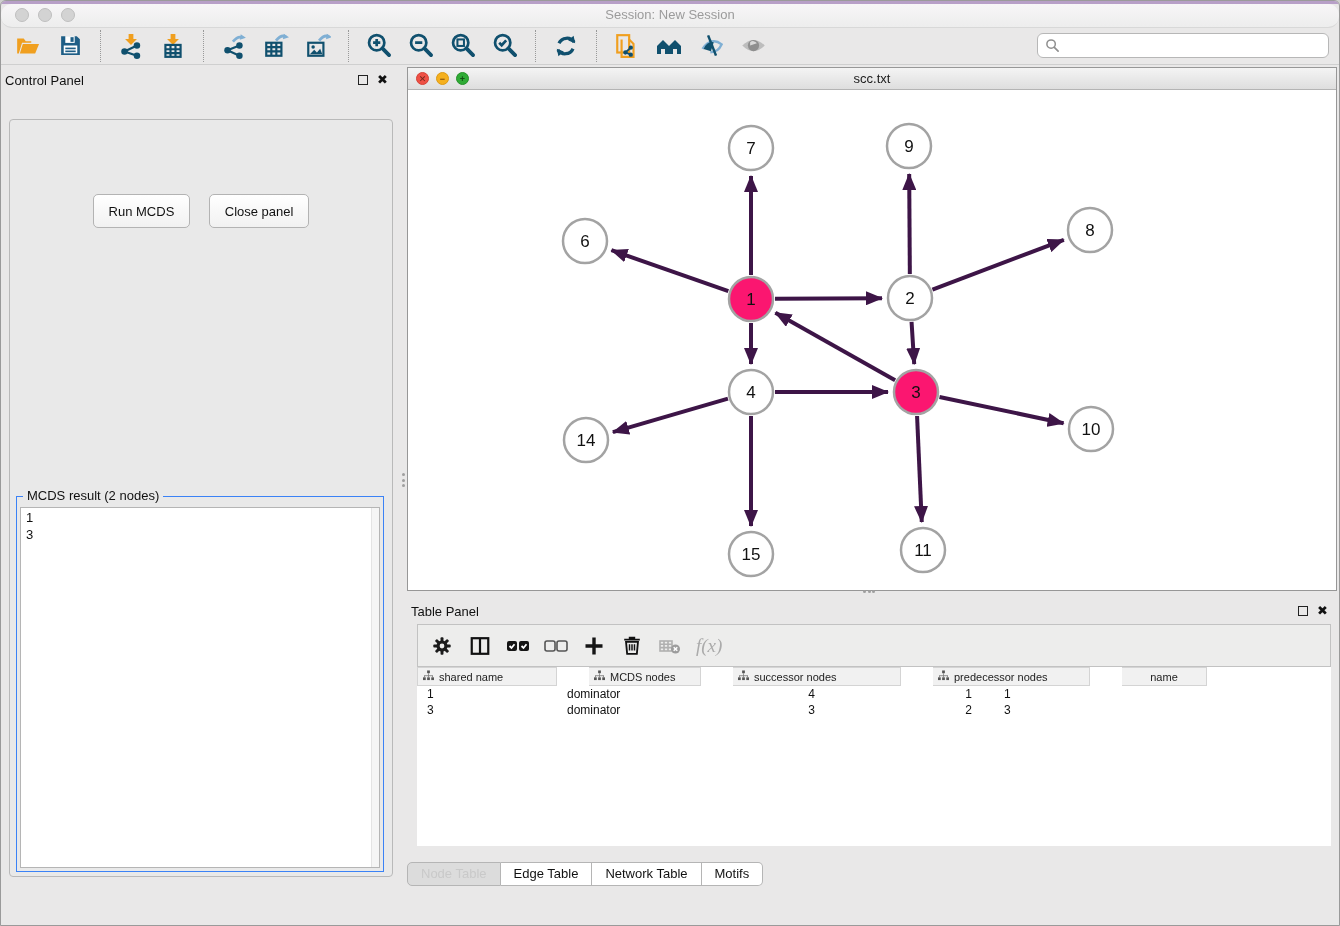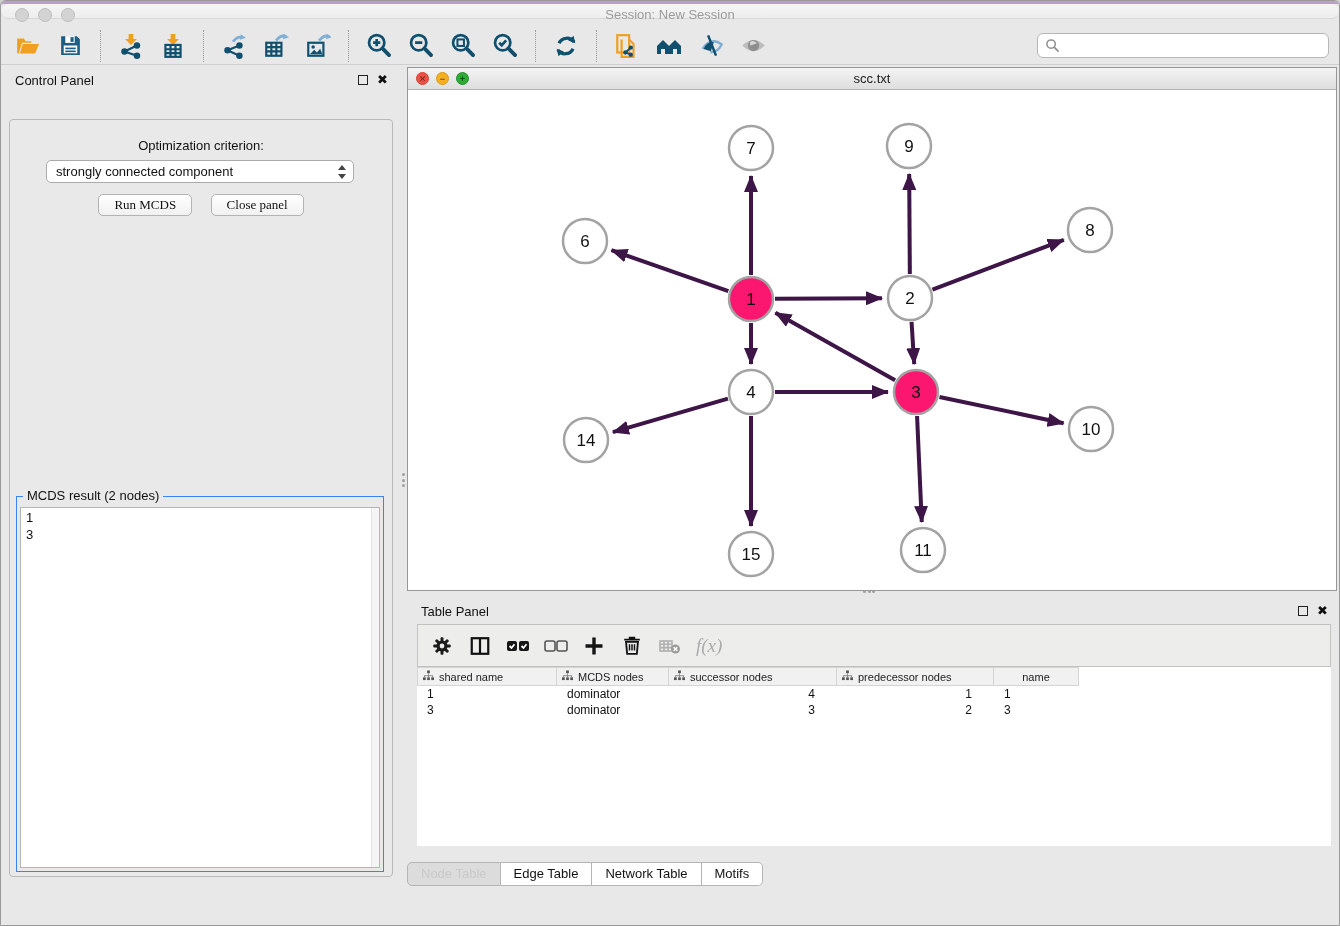--- a/index.html
+++ b/index.html
@@ -2,68 +2,68 @@
 <html><head>
 <meta charset="utf-8">
 <style>
   html,body{margin:0;padding:0;background:#cfcfcf;}
   *{box-sizing:border-box;}
   .window{position:relative;width:1340px;height:926px;background:#e9e8e8;
     font-family:"Liberation Sans","DejaVu Sans",sans-serif;overflow:hidden;
     border:1px solid #9a9a9a;border-radius:6px 6px 0 0;}
   
   .top-strip{position:absolute;top:0;left:0;right:0;height:3px;background:#b79fc7;border-radius:6px 6px 0 0;}
-  .titlebar{position:absolute;top:3px;left:0;right:0;height:15px;background:linear-gradient(#f7f6f7,#ededed);border-bottom:1px solid #d8d8d8;border-radius:11px;}
+  .titlebar{position:absolute;top:3px;left:0;right:0;height:24px;background:linear-gradient(#f7f6f7,#ededed);border-bottom:1px solid #d8d8d8;border-radius:11px;}
   .tl{position:absolute;top:4px;width:14px;height:14px;border-radius:50%;background:#d3d3d3;border:1px solid #bfbfbf;}
   .tl.p1{left:14px}.tl.p2{left:37px}.tl.p3{left:60px}
   .win-title{position:absolute;top:3px;left:0;right:0;text-align:center;font-size:13px;color:#9b9b9b;}
   
   .toolbar{position:absolute;top:26px;left:0;right:0;height:38px;display:flex;align-items:center;padding-left:6px;border-bottom:1px solid #cfcfcf;}
   .tbtn{width:32px;height:32px;display:flex;align-items:center;justify-content:center;margin:0 5px;}
   .tsep{width:0;height:32px;border-left:1px dotted #999;margin:0 9px;}
   .searchbox{position:absolute;right:10px;top:6px;width:292px;height:25px;background:#fff;border:1px solid #b7b7b7;border-radius:6px;display:flex;align-items:center;padding-left:7px;}
   .searchbox input{border:none;outline:none;flex:1;font-size:13px;background:transparent;height:20px;}
   
   .cpanel{position:absolute;left:0;top:64px;width:400px;height:824px;}
-  .panel-head{position:absolute;top:2px;left:0;right:0;height:26px;font-size:13px;color:#111;padding:6px 0 0 14px;}
+  .panel-head{position:absolute;top:2px;left:0;right:0;height:26px;font-size:13px;color:#111;padding:6px 0 0 4px;}
   .float-ico{position:absolute;top:8px;width:10px;height:10px;border:1.6px solid #222;}
   .close-ico{position:absolute;top:5px;font-size:13px;font-weight:700;color:#111;}
   .cp-tabs{position:absolute;top:32px;left:0;right:0;display:flex;justify-content:center;}
   .seg{font-size:13px;padding:3px 13px 4px;background:#fff;border:1px solid #b5b5b5;border-left:none;color:#111;cursor:default;}
   .seg:first-child{border-left:1px solid #b5b5b5;border-radius:5px 0 0 5px;}
   .seg:last-child{border-radius:0 5px 5px 0;}
   .seg.active{background:#dcdcdc;color:#c9c9c9;}
   .cp-pane{position:absolute;left:8px;right:8px;top:54px;bottom:12px;background:#e9e9e9;border:1px solid #b9b9b9;border-radius:4px;}
   .opt-label{margin-top:18px;text-align:center;font-size:13px;color:#111;}
   .criterion{position:absolute;left:36px;right:38px;top:40px;height:23px;background:#fff;border:1px solid #ababab;border-radius:5px;font-size:13px;line-height:21px;padding-left:9px;color:#111;}
   .stepper{position:absolute;right:7px;top:4px;width:9px;height:14px;}
   .stepper:before{content:"";position:absolute;top:0;left:1px;border-left:4px solid transparent;border-right:4px solid transparent;border-bottom:5px solid #444;}
   .stepper:after{content:"";position:absolute;bottom:0;left:1px;border-left:4px solid transparent;border-right:4px solid transparent;border-top:5px solid #444;}
   .btn-row{position:absolute;top:74px;left:0;right:0;text-align:center;}
-  .mac-btn{font-family:Liberation Serif, serif;font-size:13px;height:22px;padding:0 15px;background:linear-gradient(#ffffff,#f1f1f1);border:1px solid #b3b3b3;border-radius:5px;margin:0 7px;color:#111;}
+  .mac-btn{font-family:Liberation Sans, sans-serif;font-size:13px;height:34px;padding:0 15px;background:linear-gradient(#ffffff,#f1f1f1);border:1px solid #b3b3b3;border-radius:5px;margin:0 7px;color:#111;}
   .groupbox{position:absolute;left:6px;right:8px;top:376px;bottom:4px;border:1px solid #3b82f6;}
   .gb-legend{position:absolute;top:-9px;left:6px;background:#e9e9e9;padding:0 4px;font-size:13px;color:#111;}
   .result-area{position:absolute;left:3px;right:3px;top:10px;bottom:3px;background:#fff;border:1px solid #b5b5b5;font-size:13px;line-height:17px;padding:1px 5px;color:#111;overflow:hidden;}
   .result-scroll{position:absolute;right:0;top:0;bottom:0;width:8px;background:#f5f5f5;border-left:1px solid #e4e4e4;}
   
   .netwin{position:absolute;left:406px;top:66px;width:930px;height:524px;border:1px solid #979797;background:#fff;}
   .net-titlebar{position:relative;height:22px;background:linear-gradient(#f4f4f4,#dedede);border-bottom:1px solid #b4b4b4;}
   .light{position:absolute;top:4px;width:13px;height:13px;border-radius:50%;font-size:9px;line-height:12px;text-align:center;color:rgba(60,20,10,.7);font-weight:700;}
   .light.red{left:8px;background:#ee5045;border:1px solid #d64136;}
   .light.yel{left:28px;background:#f5b01e;border:1px solid #dd9a14;}
   .light.grn{left:48px;background:#2fab35;border:1px solid #259129;color:rgba(10,50,10,.75);}
   .net-title{text-align:center;font-size:13px;line-height:21px;color:#1a1a1a;}
   .net-canvas{position:absolute;left:0;right:0;top:22px;bottom:0;background:#fff;overflow:hidden;}
   
   .tpanel{position:absolute;left:406px;top:595px;width:930px;height:293px;}
   .tp-toolbar{position:absolute;left:10px;right:6px;top:28px;height:43px;background:#ededec;border:1px solid #c2c2c2;display:flex;align-items:center;padding-left:10px;}
   .ttb{width:28px;height:28px;display:flex;align-items:center;justify-content:center;margin-right:10px;}
   .fx-label{font-family:"Liberation Serif","DejaVu Serif",serif;font-style:italic;font-size:19px;color:#ababab;margin-left:2px;}
   .tbl{position:absolute;left:10px;right:6px;top:71px;bottom:43px;background:#fff;}
-  .thead{display:flex;height:19px;}
+  .thead{display:flex;height:19px;gap:32px;}
   .th{background:#f1f1f1;border:1px solid #d4d4d4;border-left:none;font-size:11px;color:#222;display:flex;align-items:center;padding:0 5px;gap:5px;overflow:hidden;}
   .th:first-child{border-left:1px solid #d4d4d4;}
   .th.center{justify-content:center;}
   .tr{display:flex;height:16px;font-size:12px;color:#111;align-items:center;}
   .td{white-space:nowrap;overflow:hidden;padding:0 10px;}
   .td.right{text-align:right;padding-right:22px;}
   .tbl-tabs{position:absolute;left:0;right:0;bottom:3px;display:flex;}
   
   .statusbar{position:absolute;left:0;right:0;bottom:0;height:38px;border-top:1px solid #c6c6c6;background:#e9e8e8;}
   .list-btn{position:absolute;left:10px;top:6px;width:30px;height:26px;background:linear-gradient(#fdfdfd,#ececec);border:1px solid #b3b3b3;display:flex;align-items:center;justify-content:center;}
@@ -232,25 +232,20 @@
     </div>
   </div>
 
   <div class="cpanel">
     <div class="panel-head">
       <span>Control Panel</span>
       <span class="float-ico" style="right:33px"></span>
       <span class="close-ico" style="right:13px">✖</span>
     </div>
     <div class="cp-pane">
-      <div class="opt-label">Optimization criterion:</div>
-      <div class="criterion">
-        <span>strongly connected component</span>
-        <span class="stepper"></span>
-      </div>
       <div class="btn-row">
         <button class="mac-btn">Run MCDS</button>
         <button class="mac-btn">Close panel</button>
       </div>
       <div class="groupbox">
         <span class="gb-legend">MCDS result (2 nodes)</span>
         <div class="result-area" id="mcds-lines">
           <span class="result-scroll"></span>
         <div>1</div>
             <div>3</div>

